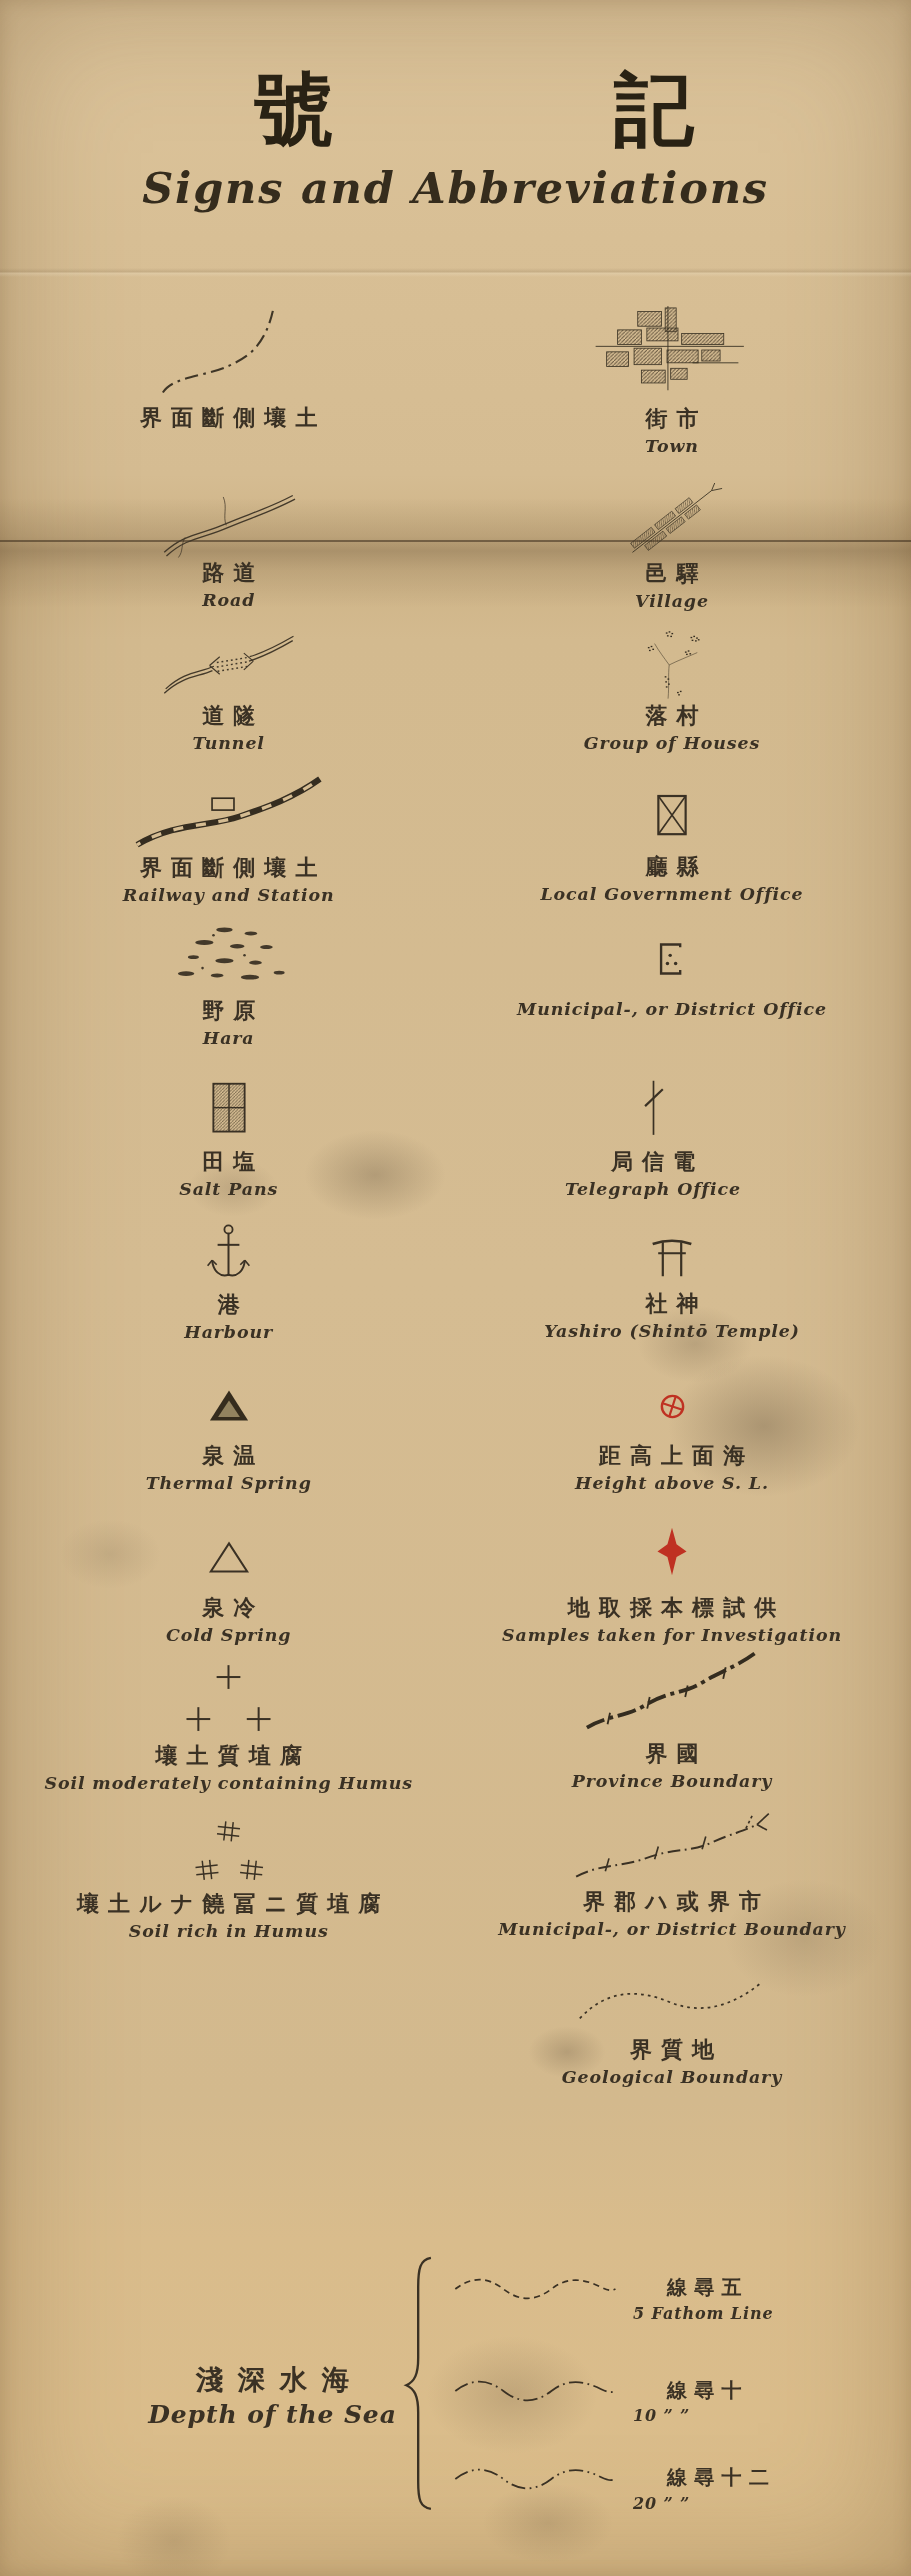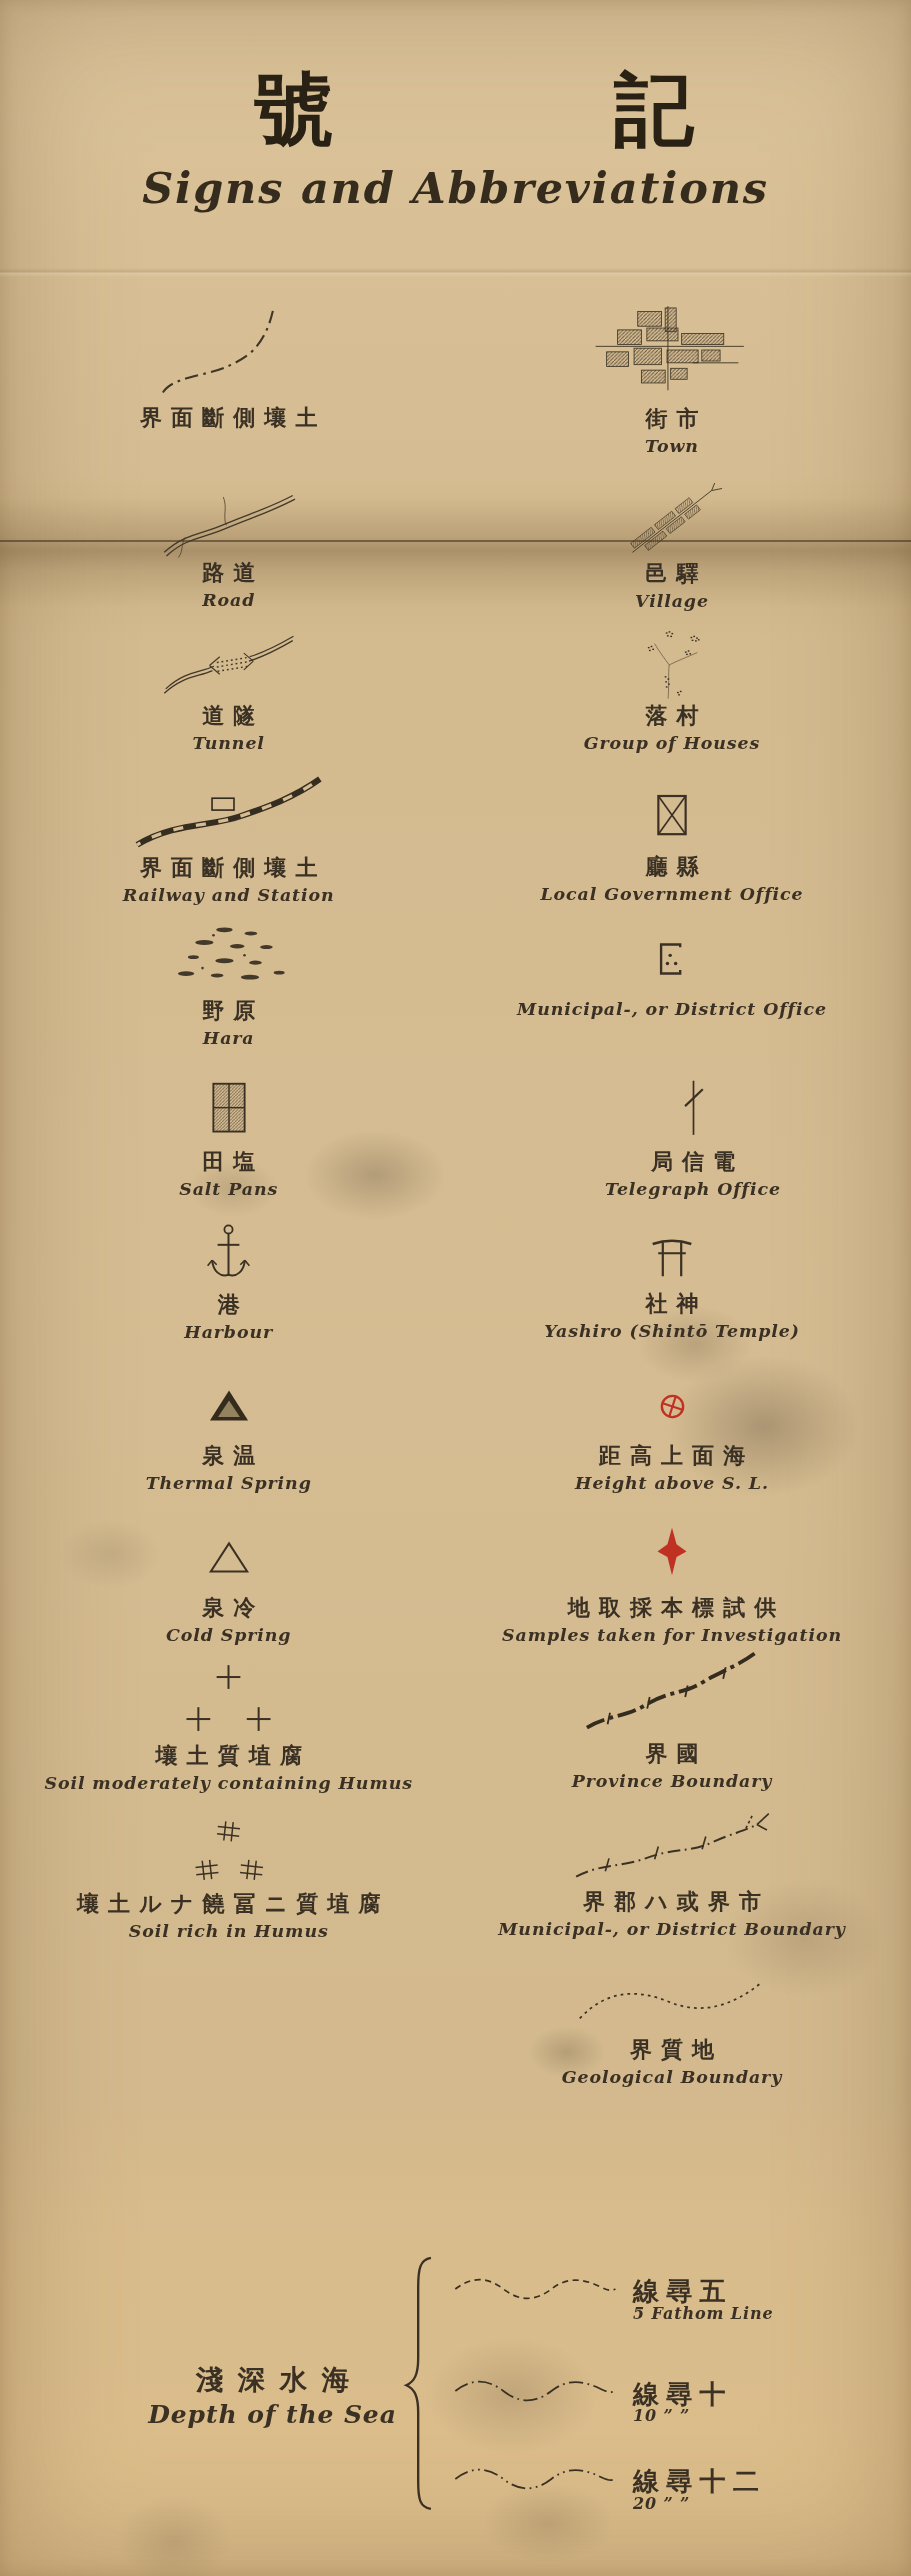--- a/index.html
+++ b/index.html
@@ -34,21 +34,21 @@
 
   .entry{position:absolute;width:430px;text-align:center;}
   .entry .sym{display:flex;align-items:center;justify-content:center;}
   .jp{font-size:22px;font-weight:bold;line-height:27.4px;letter-spacing:9.1px;text-indent:9.1px;color:#3a3124;}
   .en{font-size:17.4px;font-weight:bold;font-style:italic;line-height:24px;letter-spacing:0.9px;color:#3a3124;margin-top:1.8px;}
 
   .sea-label{position:absolute;left:117px;top:2362px;width:311px;text-align:center;}
   .sea-label .jp{font-size:27.4px;letter-spacing:14.6px;text-indent:14.6px;line-height:35px;}
   .sea-label .en{font-size:25px;line-height:31px;}
   .sea-line{position:absolute;left:450px;}
-  .sea-jp{position:absolute;left:633px;width:238px;text-align:left;font-size:26px;font-weight:bold;letter-spacing:7.3px;color:#3a3124;}
+  .sea-jp{position:absolute;left:667px;width:238px;text-align:left;font-size:20px;font-weight:bold;letter-spacing:7.3px;color:#3a3124;}
   .sea-en{position:absolute;left:633px;width:274px;text-align:left;font-size:16px;font-weight:bold;font-style:italic;letter-spacing:0.9px;color:#3a3124;}
   svg{display:block;}
 </style>
 </head>
 <body>
 
 <div id="page">
   <div class="stains"></div>
   <div class="crease light"></div>
   <div class="fold"></div>
@@ -356,21 +356,21 @@
       <svg width="40" height="44" viewBox="0 0 44 48">
         <path d="M31,11 L31,8 L10,8 L10,40 L31,40 L31,36" fill="none" stroke="#3a3124" stroke-width="2.6"></path>
         <circle cx="20" cy="20" r="1.9" fill="#3a3124"></circle>
           <circle cx="17" cy="29" r="1.9" fill="#3a3124"></circle>
           <circle cx="26" cy="29" r="1.9" fill="#3a3124"></circle>
       </svg>
     </div>
     <div class="en">Municipal-, or District Office</div>
   </div>
 
-  <div class="entry" style="left:478px;top:1070px;">
+  <div class="entry" style="left:438px;top:1070px;">
     <div class="sym" style="height:78px;">
       <svg width="31" height="71" viewBox="0 0 34 84">
         <line x1="17" y1="8" x2="17" y2="72" stroke="#3a3124" stroke-width="2"></line>
         <line x1="7" y1="38" x2="28" y2="18" stroke="#3a3124" stroke-width="2.6"></line>
       </svg>
     </div>
     <div class="jp">局信電</div>
     <div class="en">Telegraph Office</div>
   </div>
 

